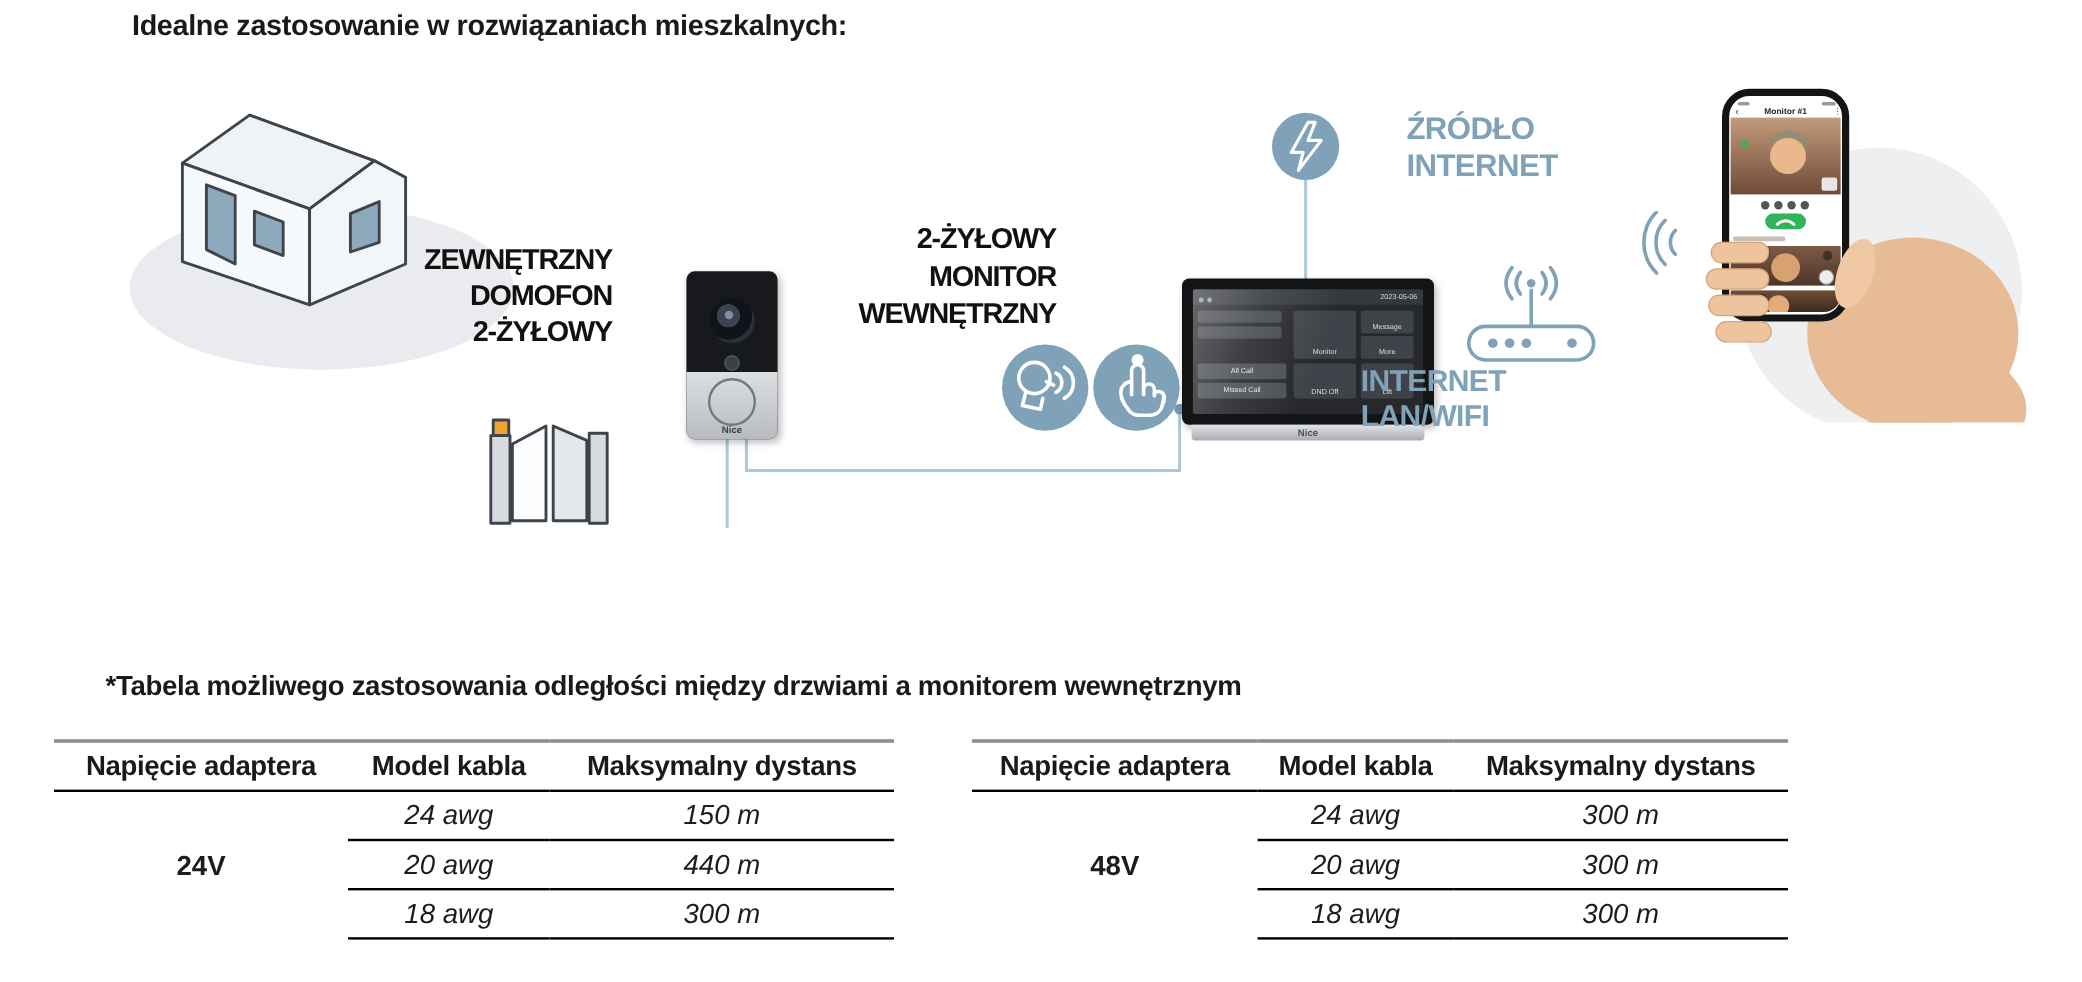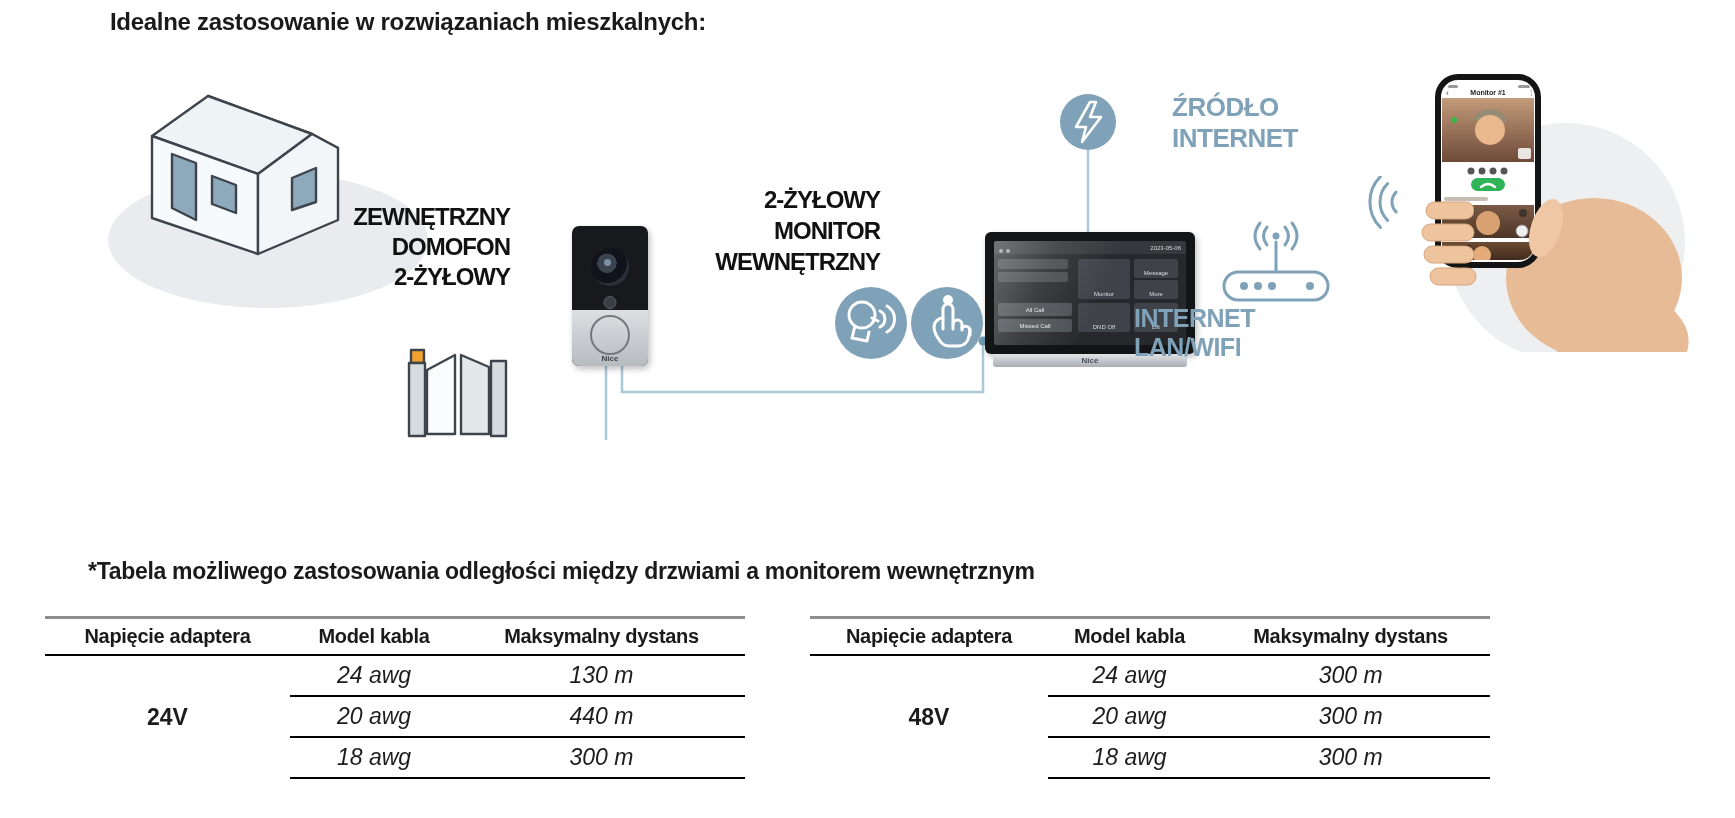--- a/index.html
+++ b/index.html
@@ -46,21 +46,21 @@
   .m-btn{position:absolute;background:#4c5054;border-radius:2px;color:#e3e6e8;font-size:6px;
          display:flex;align-items:center;justify-content:center;}
   .m-tile{position:absolute;background:#3f4349;border-radius:2px;color:#d9dcdf;font-size:6px;
          display:flex;align-items:flex-end;justify-content:center;padding-bottom:2px;box-sizing:border-box;}
   .monitor-base{left:993px;top:354px;width:194px;height:13px;background:linear-gradient(#e2e4e6,#a9adb2);
          display:flex;align-items:center;justify-content:center;font-size:8px;font-weight:bold;color:#4a4f54;
          border-radius:0 0 3px 3px;}
 
   
   table.dist{border-collapse:collapse;table-layout:fixed;}
-  table.dist th{border-top:3px solid #8e8e8e;border-bottom:2px solid #000;font-size:20px;font-weight:bold;
+  table.dist th{border-top:3px solid #8e8e8e;border-bottom:2px solid #000;font-size:23px;font-weight:bold;
         padding:6px 2px;letter-spacing:-0.3px;}
   table.dist td{font-size:23px;text-align:center;height:39px;padding:0 2px;color:#1c1c1c;}
   table.dist td.v{font-weight:bold;}
   table.dist td.sep{border-bottom:2px solid #000;font-style:italic;}
 
   svg text{font-family:"Liberation Sans","DejaVu Sans",sans-serif;}
 </style>
 </head>
 <body>
 
@@ -273,21 +273,21 @@
       </colgroup>
     <tbody>
         <tr>
       <th>Napięcie adaptera</th>
       <th>Model kabla</th>
       <th>Maksymalny dystans</th>
     </tr>
     <tr>
       <td class="v" rowspan="3">24V</td>
       <td class="sep">24 awg</td>
-      <td class="sep">130 m</td>
+      <td class="sep">150 m</td>
     </tr>
     <tr>
       <td class="sep">20 awg</td>
       <td class="sep">440 m</td>
     </tr>
     <tr>
       <td class="sep">18 awg</td>
       <td class="sep">300 m</td>
     </tr>
   </tbody>

